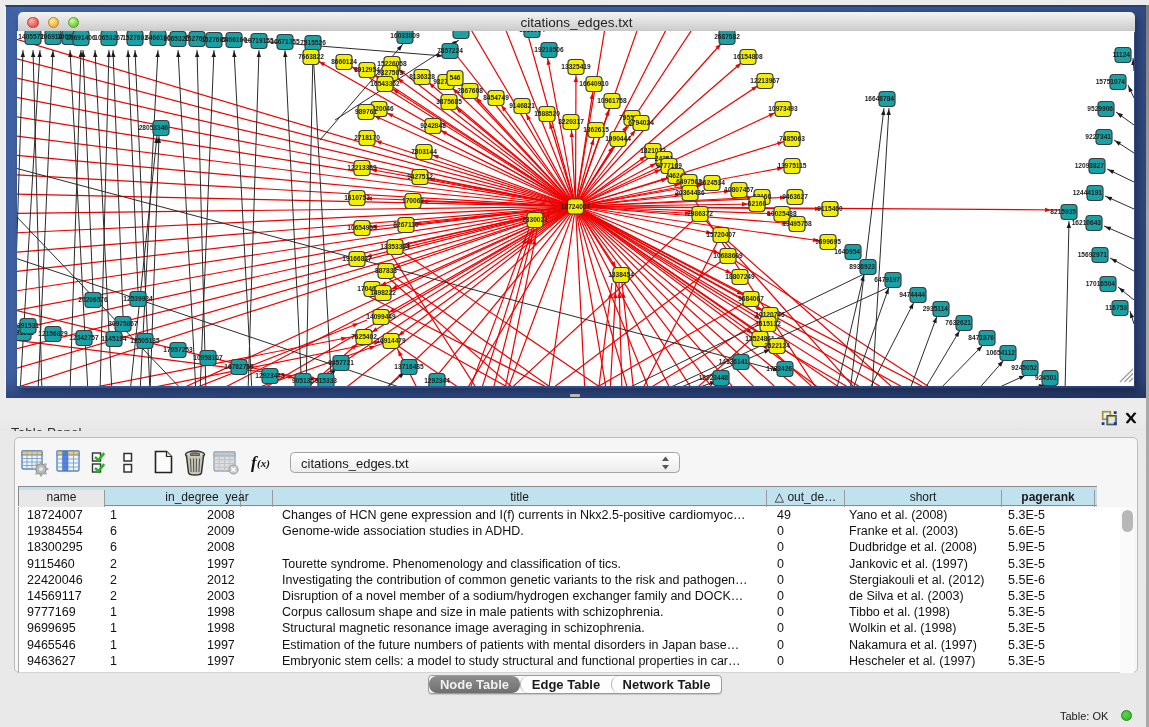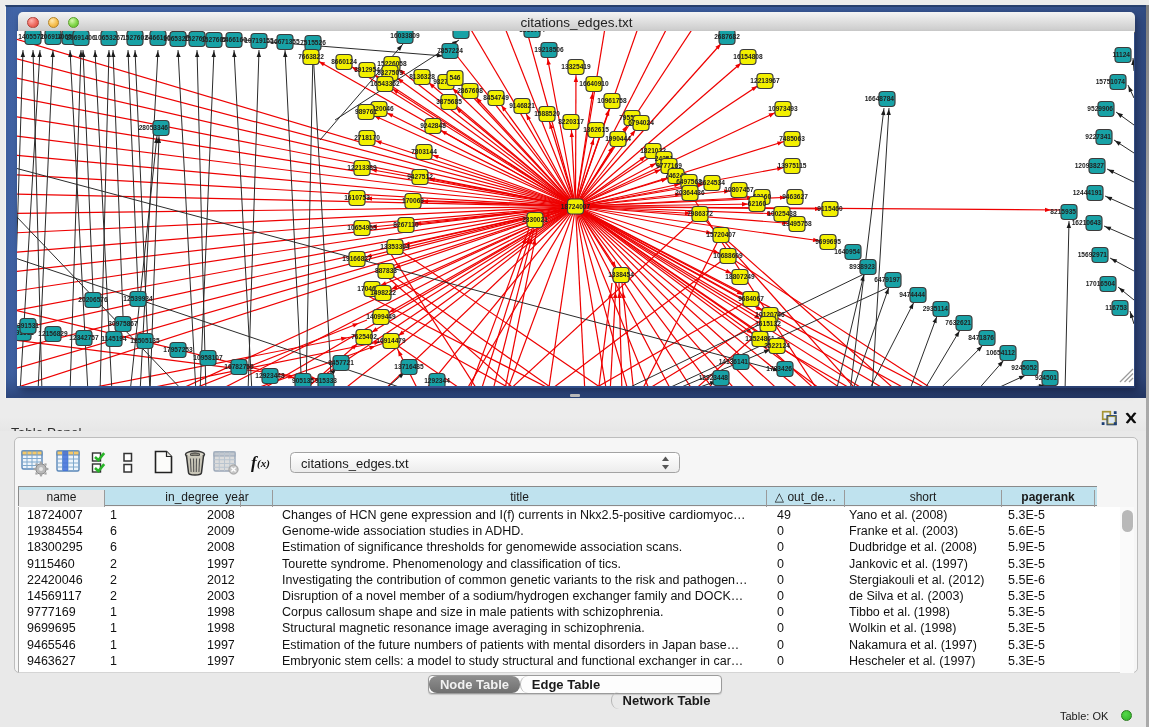--- a/index.html
+++ b/index.html
@@ -33,21 +33,21 @@
 .trow span { position:absolute; top:1px; }
 .c0 { left:8px; } .c1 { left:91px; } .c2 { left:188px; } .c3 { left:263px; }
 .c4 { left:758px; } .c5 { left:830px; } .c6 { left:989px; }
 #vscroll { position:absolute; left:1105px; top:69px; width:14px; height:166px; background:#fafafa; }
 #vthumb { position:absolute; left:2px; top:3px; width:11px; height:22px; background:#b8b8b8; border-radius:5.5px; }
 #tabs { position:absolute; left:428px; top:675px; width:294px; height:19px;
   border:1px solid #9b9b9b; border-radius:4px; background:#fdfdfd; box-shadow:0 1px 1px rgba(0,0,0,0.15); font-size:13px; font-weight:bold; }
 #tabs .seg { position:absolute; top:0; height:17px; text-align:center; padding-top:1px; color:#1a1a1a;border-radius:8px; }
 #seg1 { left:0; width:91px; background:linear-gradient(#8f8f8f,#6f6f6f); color:#f2f2f2 !important; border-radius:3px 0 0 3px; }
 #seg2 { left:91px; width:91px; border-left:1px solid #b5b5b5; }
-#seg3 { left:182px; width:110px; border-left:1px solid #b5b5b5;margin-top:16px; }
+#seg3 { left:182px; width:110px; border-left:1px solid #b5b5b5; }
 #statusbar .t { position:absolute; left:1060px; top:710px; font-size:11px; color:#1a1a1a; }
 #memdot { position:absolute; left:1121px; top:710px; width:11px; height:11px; border-radius:50%;
   background:radial-gradient(circle at 40% 35%, #55d94a, #2fae27); border:1px solid #2a7d1f; }
 #rightstrip { position:absolute; left:1146px; top:5px; width:3px; height:722px;
   background:linear-gradient(#7d7d7d,#a8a8a8 30%,#aaaaaa); }
 #splith { position:absolute; left:570px; top:394px; width:10px; height:3px; background:#b9b9b9; border-radius:1px; }
 .fdicon { position:absolute; }
 </style></head>
 <body>
 <div id="app">
@@ -815,21 +815,20 @@
           <span class="c2">2009</span>
           <span class="c3">Genome‑wide association studies in ADHD.</span>
           <span class="c4">0</span>
           <span class="c5">Franke et al. (2003)</span>
           <span class="c6">5.6E‑5</span>
         </div>
 <div class="trow">
           <span class="c0">18300295</span>
           <span class="c1">6</span>
           <span class="c2">2008</span>
-          <span class="c3">Estimation of significance thresholds for genomewide association scans.</span>
           <span class="c4">0</span>
           <span class="c5">Dudbridge et al. (2008)</span>
           <span class="c6">5.9E‑5</span>
         </div>
 <div class="trow">
           <span class="c0">9115460</span>
           <span class="c1">2</span>
           <span class="c2">1997</span>
           <span class="c3">Tourette syndrome. Phenomenology and classification of tics.</span>
           <span class="c4">0</span>
@@ -878,21 +877,21 @@
           <span class="c2">1997</span>
           <span class="c3">Estimation of the future numbers of patients with mental disorders in Japan base…</span>
           <span class="c4">0</span>
           <span class="c5">Nakamura et al. (1997)</span>
           <span class="c6">5.3E‑5</span>
         </div>
 <div class="trow">
           <span class="c0">9463627</span>
           <span class="c1">1</span>
           <span class="c2">1997</span>
-          <span class="c3">Embryonic stem cells: a model to study structural and functional exchanger in car…</span>
+          <span class="c3">Embryonic stem cells: a model to study structural and functional properties in car…</span>
           <span class="c4">0</span>
           <span class="c5">Hescheler et al. (1997)</span>
           <span class="c6">5.3E‑5</span>
         </div>
     </div>
     <div id="vscroll">
         <div id="vthumb"></div>
       </div>
   </div>
   <div id="tabs">

